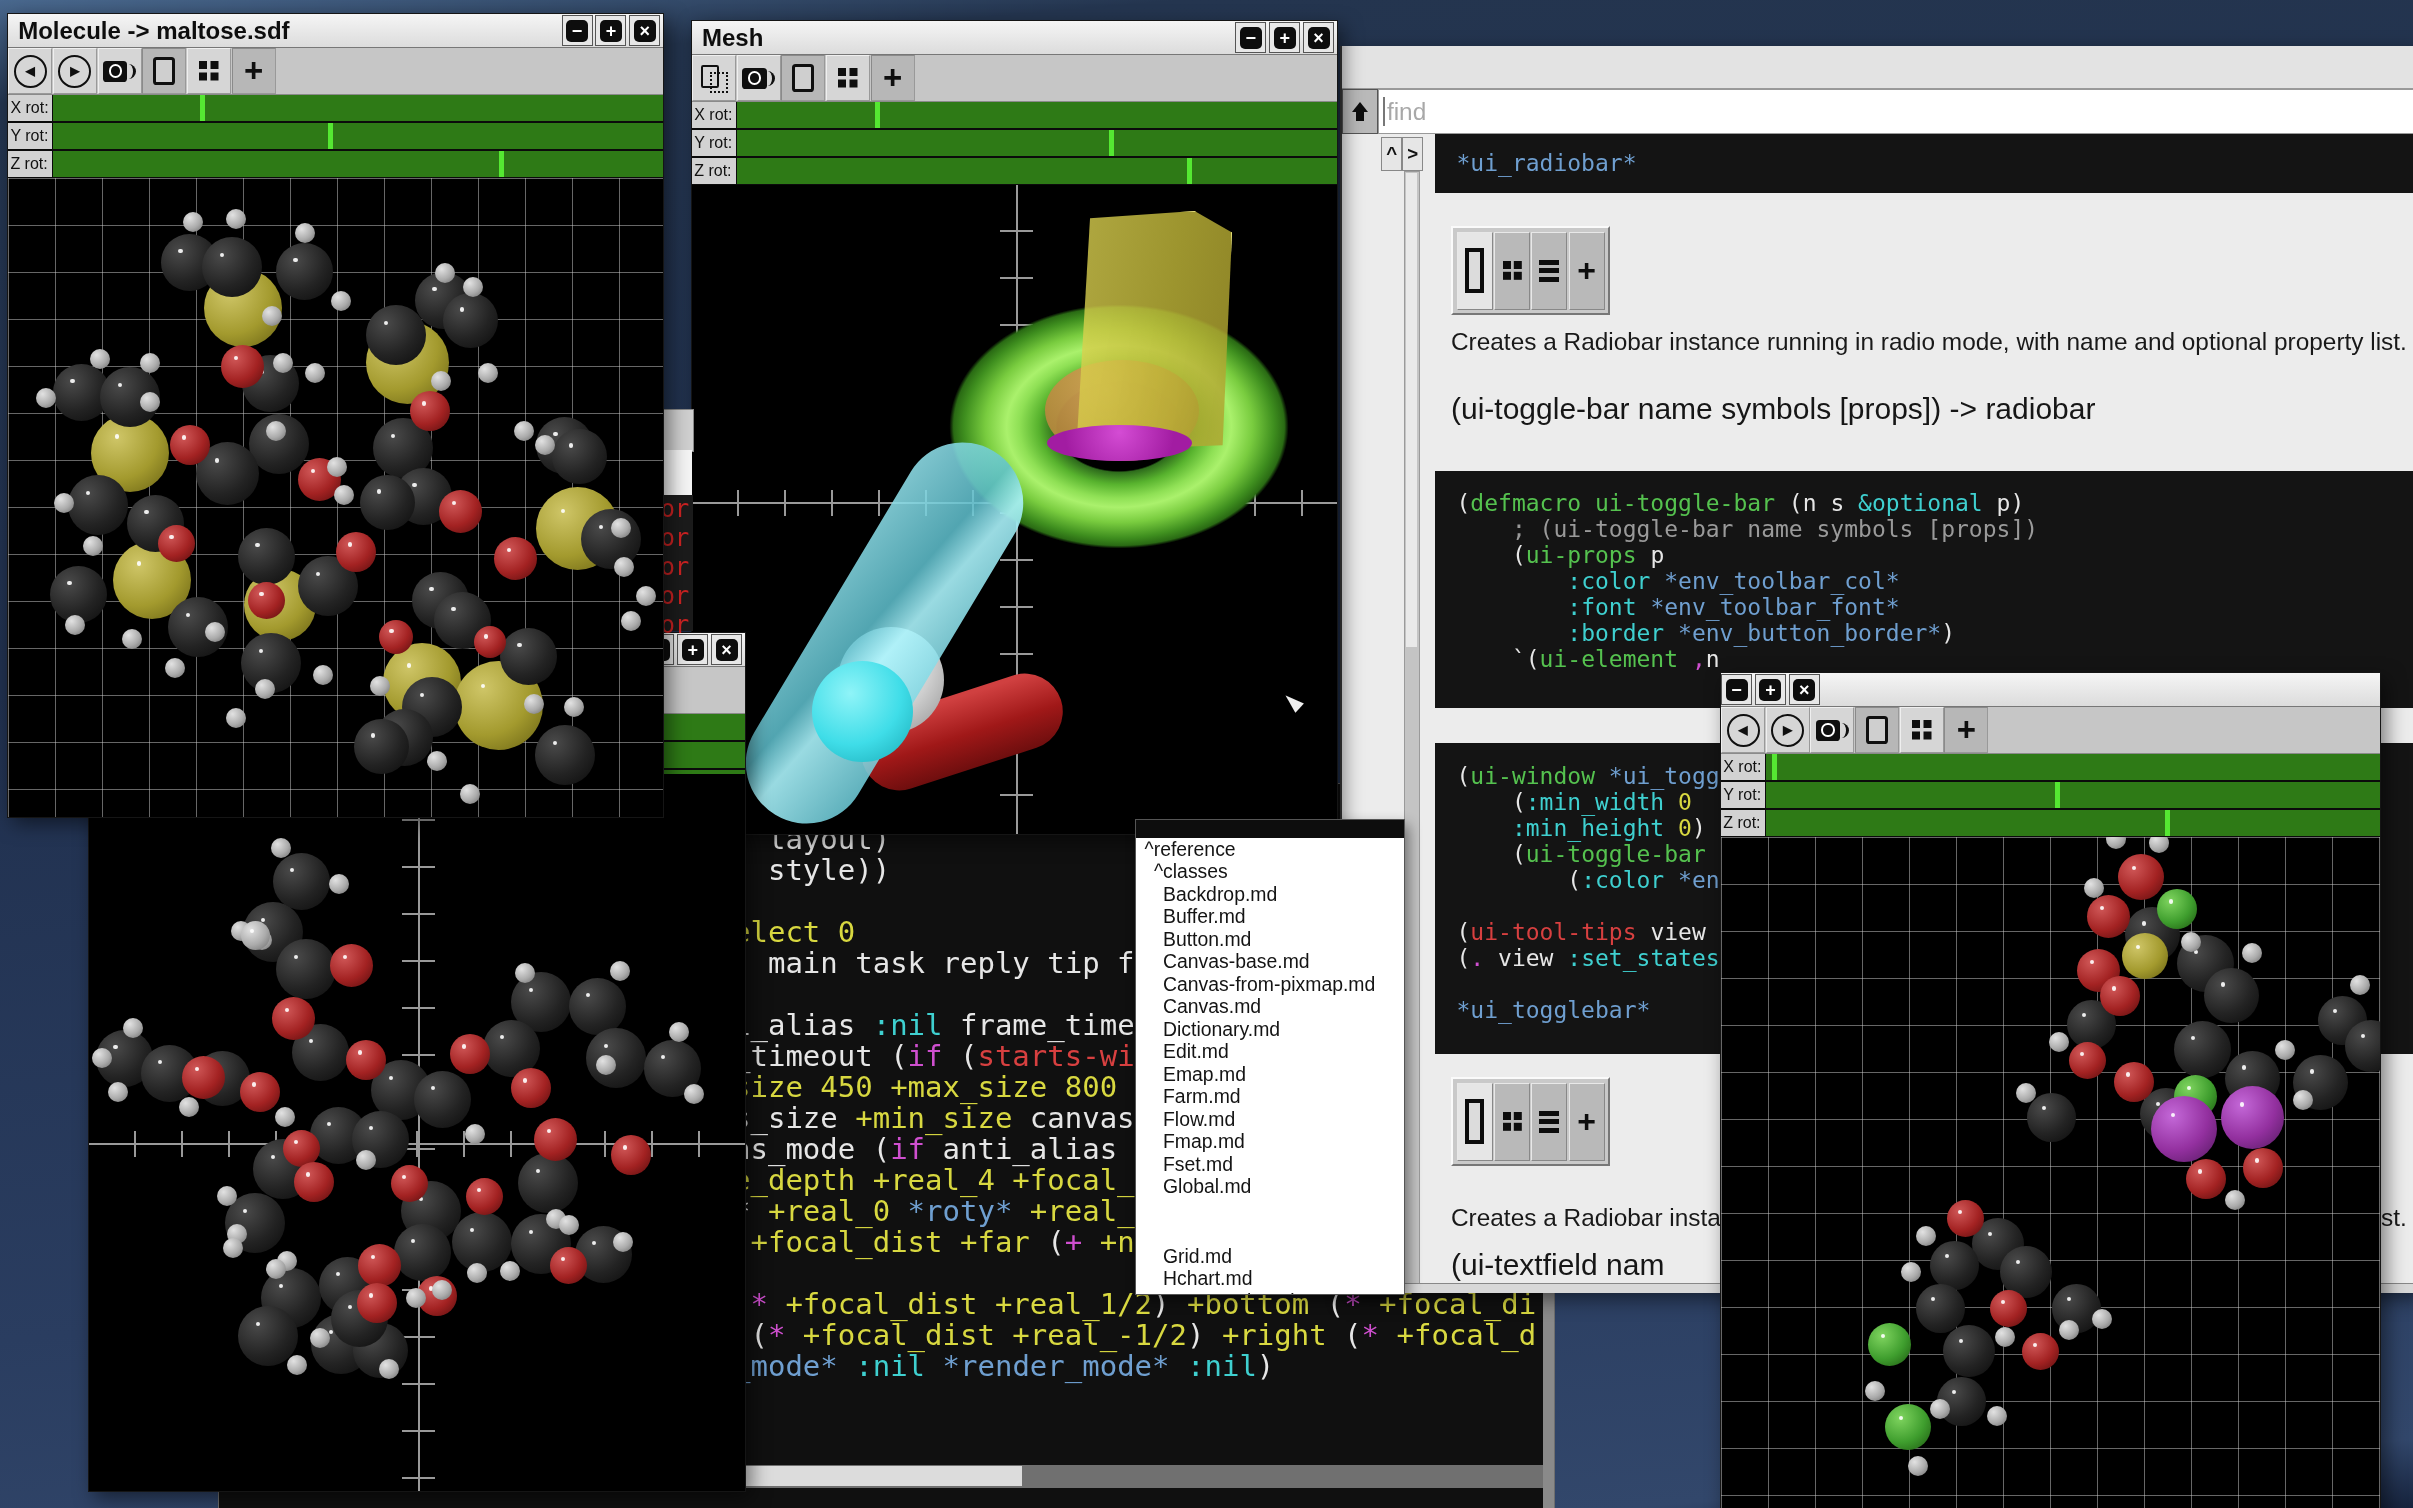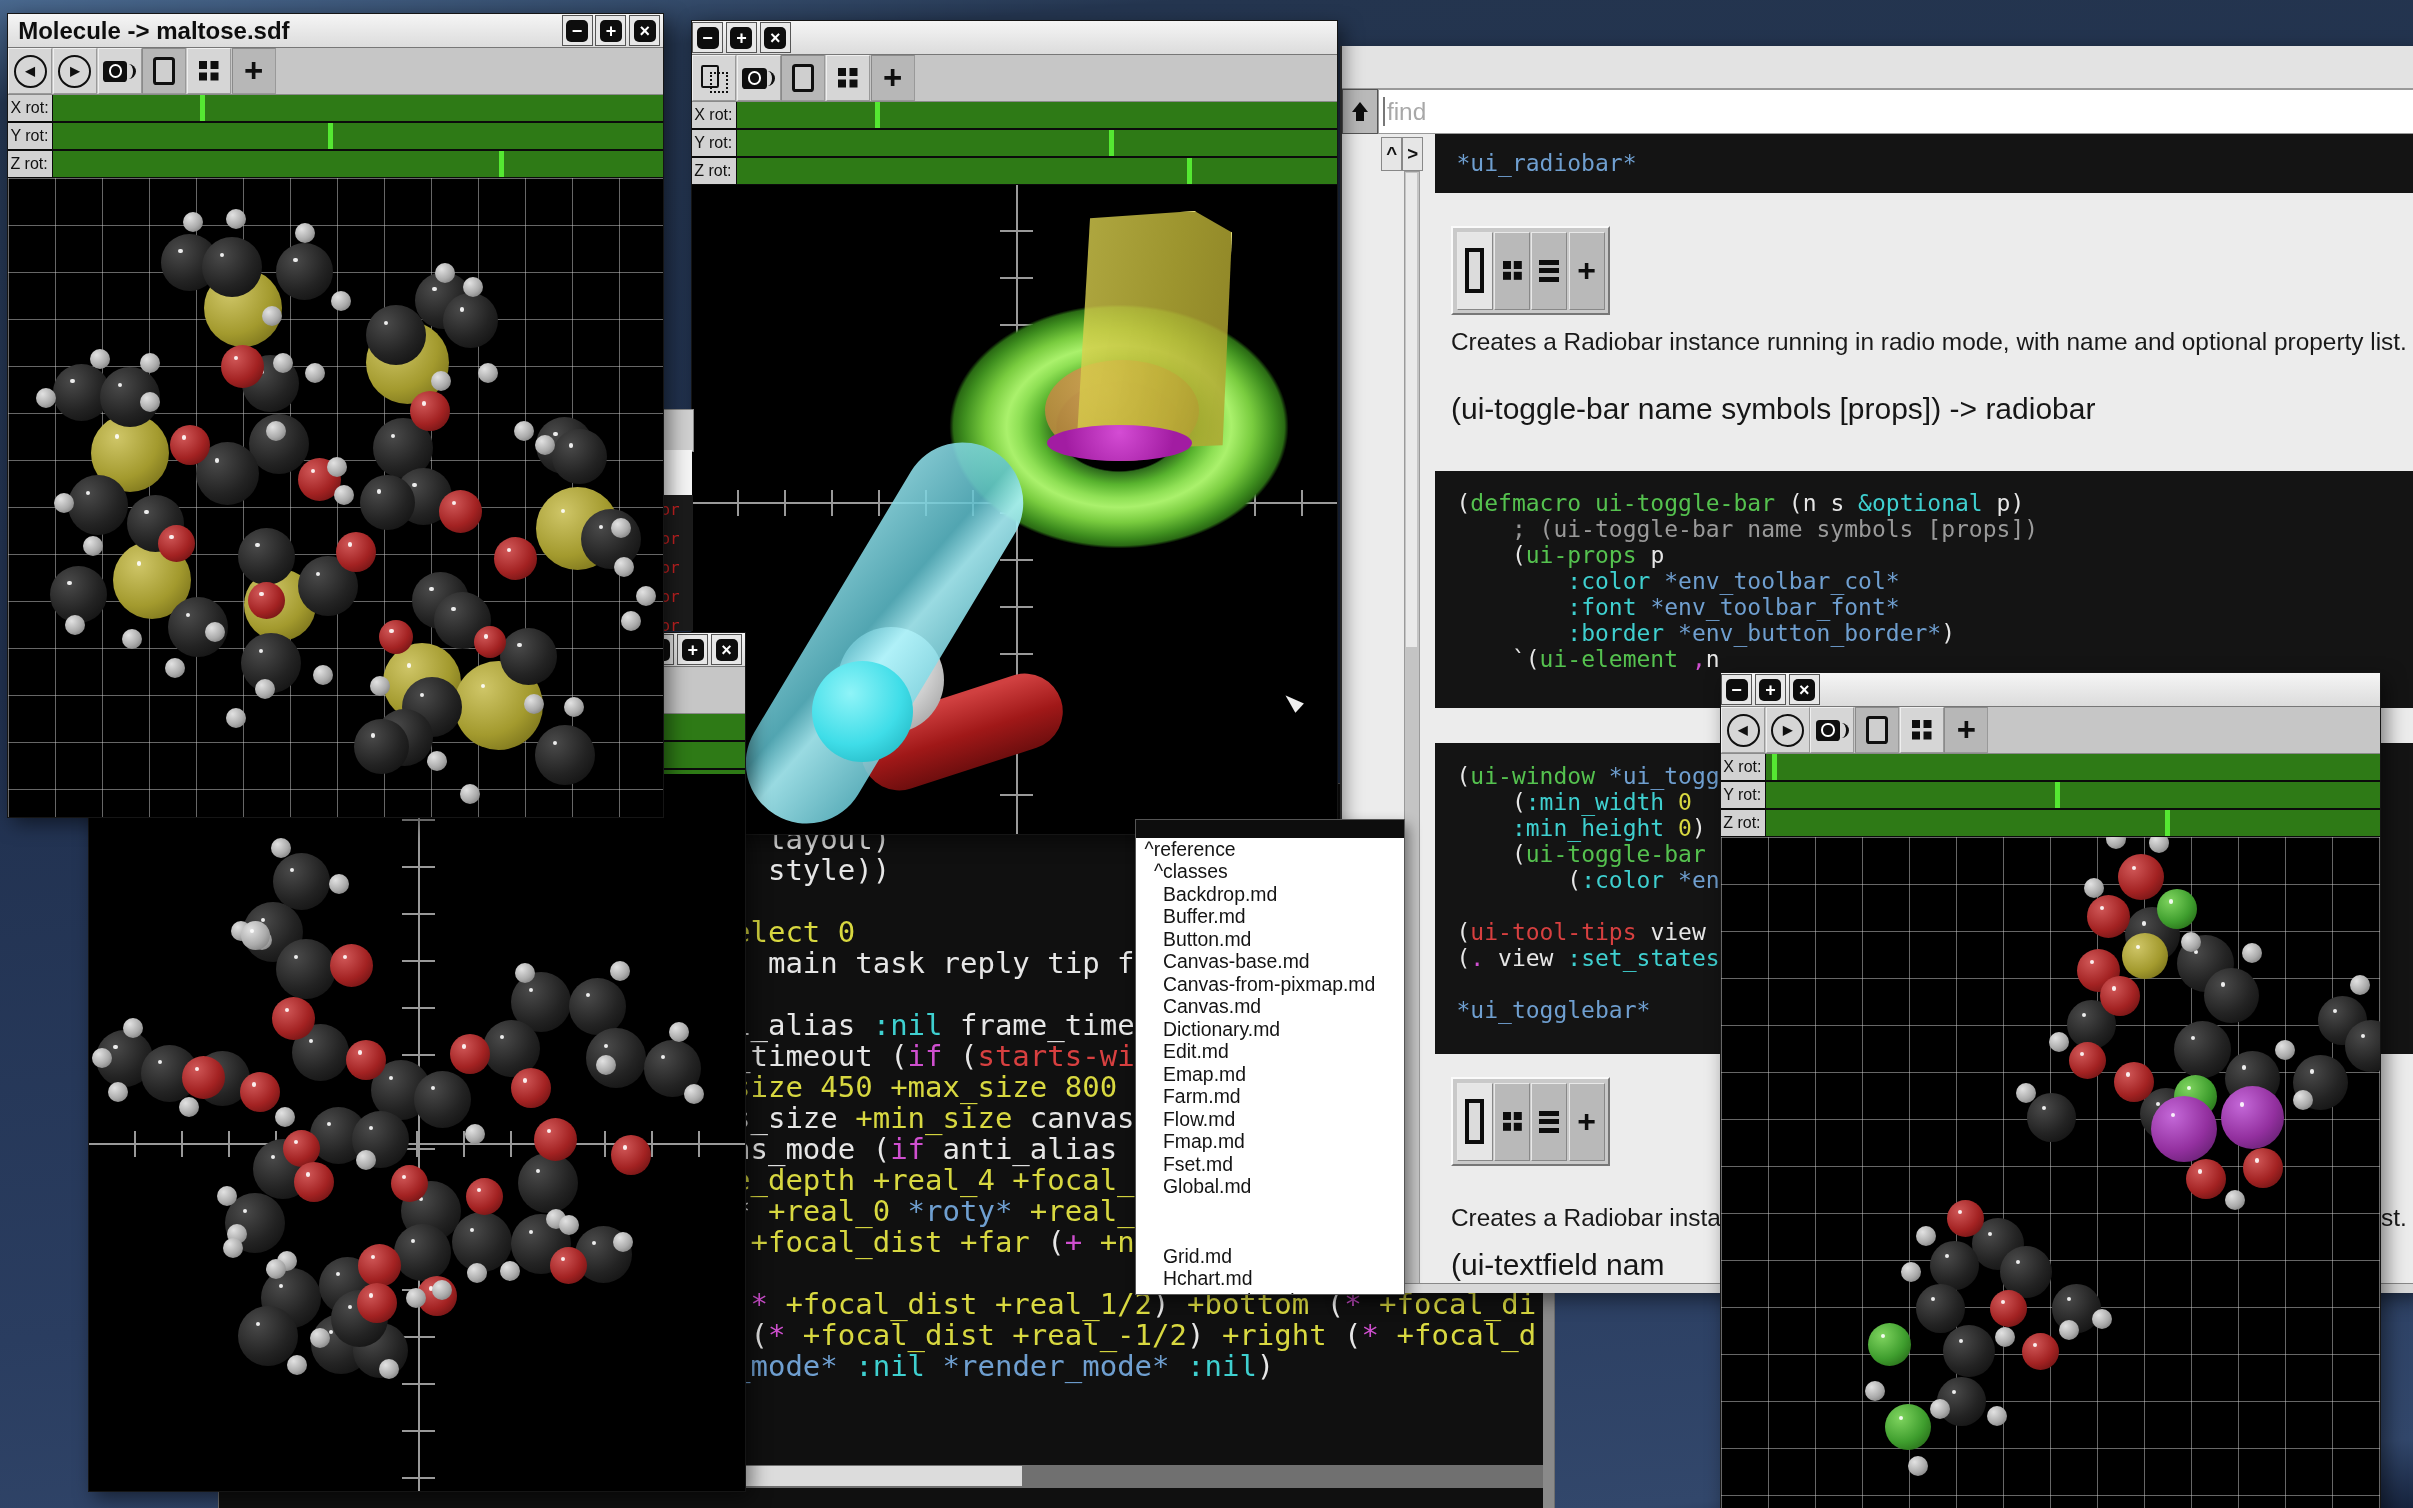--- a/index.html
+++ b/index.html
@@ -97,21 +97,21 @@
   
   #popup{left:1135px;top:819px;width:268px;height:474px;background:#fff;border:0.7px solid #555;
          box-shadow:4.3px 5.7px 13px rgba(0,0,0,.45);overflow:hidden;}
   #popup .seldark{height:18px;background:#0d0d0d;}
   #popup .item{height:22.5px;font-size:19.4px;color:#141414;white-space:nowrap;display:flex;align-items:center;}
   
   #redor{left:659px;top:409px;width:33px;height:223px;}
   #redor .g1{position:absolute;left:0;top:0;width:100%;height:41px;background:#cfcfcf;border:0.7px solid #888;}
   #redor .g2{position:absolute;left:0;top:41px;width:100%;height:45px;background:#f4f4f4;}
   #redor .dk{position:absolute;left:0;top:86px;width:100%;height:136px;background:#1b1b1b;
-             font-family:"DejaVu Sans Mono",monospace;font-size:16px;color:#cc2222;line-height:29px;padding-left:1.4px;}
+             font-family:"DejaVu Sans Mono",monospace;font-size:24px;color:#cc2222;line-height:29px;padding-left:1.4px;}
   .cursor{position:absolute;width:24.4px;height:24.4px;color:#f0f0f0;font-size:21.5px;
           text-shadow:0 0 2.2px #000;transform:rotate(-48deg) scale(1,1.5);}
   .meshshape{position:absolute;}
 </style>
 </head>
 <body>
 
 <div id="desktop" class="abs"></div>
 
 <div id="editor" class="abs">
@@ -197,20 +197,21 @@
       </div>
   </div>
 
   <div class="dpara" style="top:1158px;">Creates a Radiobar instance running in radio mode, with name and optional property list.</div>
   <div class="dhead" style="top:1202px;">(ui-textfield nam</div>
   <div class="botband"></div>
 </div>
 
 <div class="win" style="left:691px;top:20px;width:645px;height:813px;">
   <div class="tbar">
+    <span class="ttl">Mesh</span>
     <span class="wbtns">
       <span class="wbtn">
           <b>−</b>
         </span>
       <span class="wbtn">
           <b>+</b>
         </span>
       <span class="wbtn">
           <b>×</b>
         </span>

